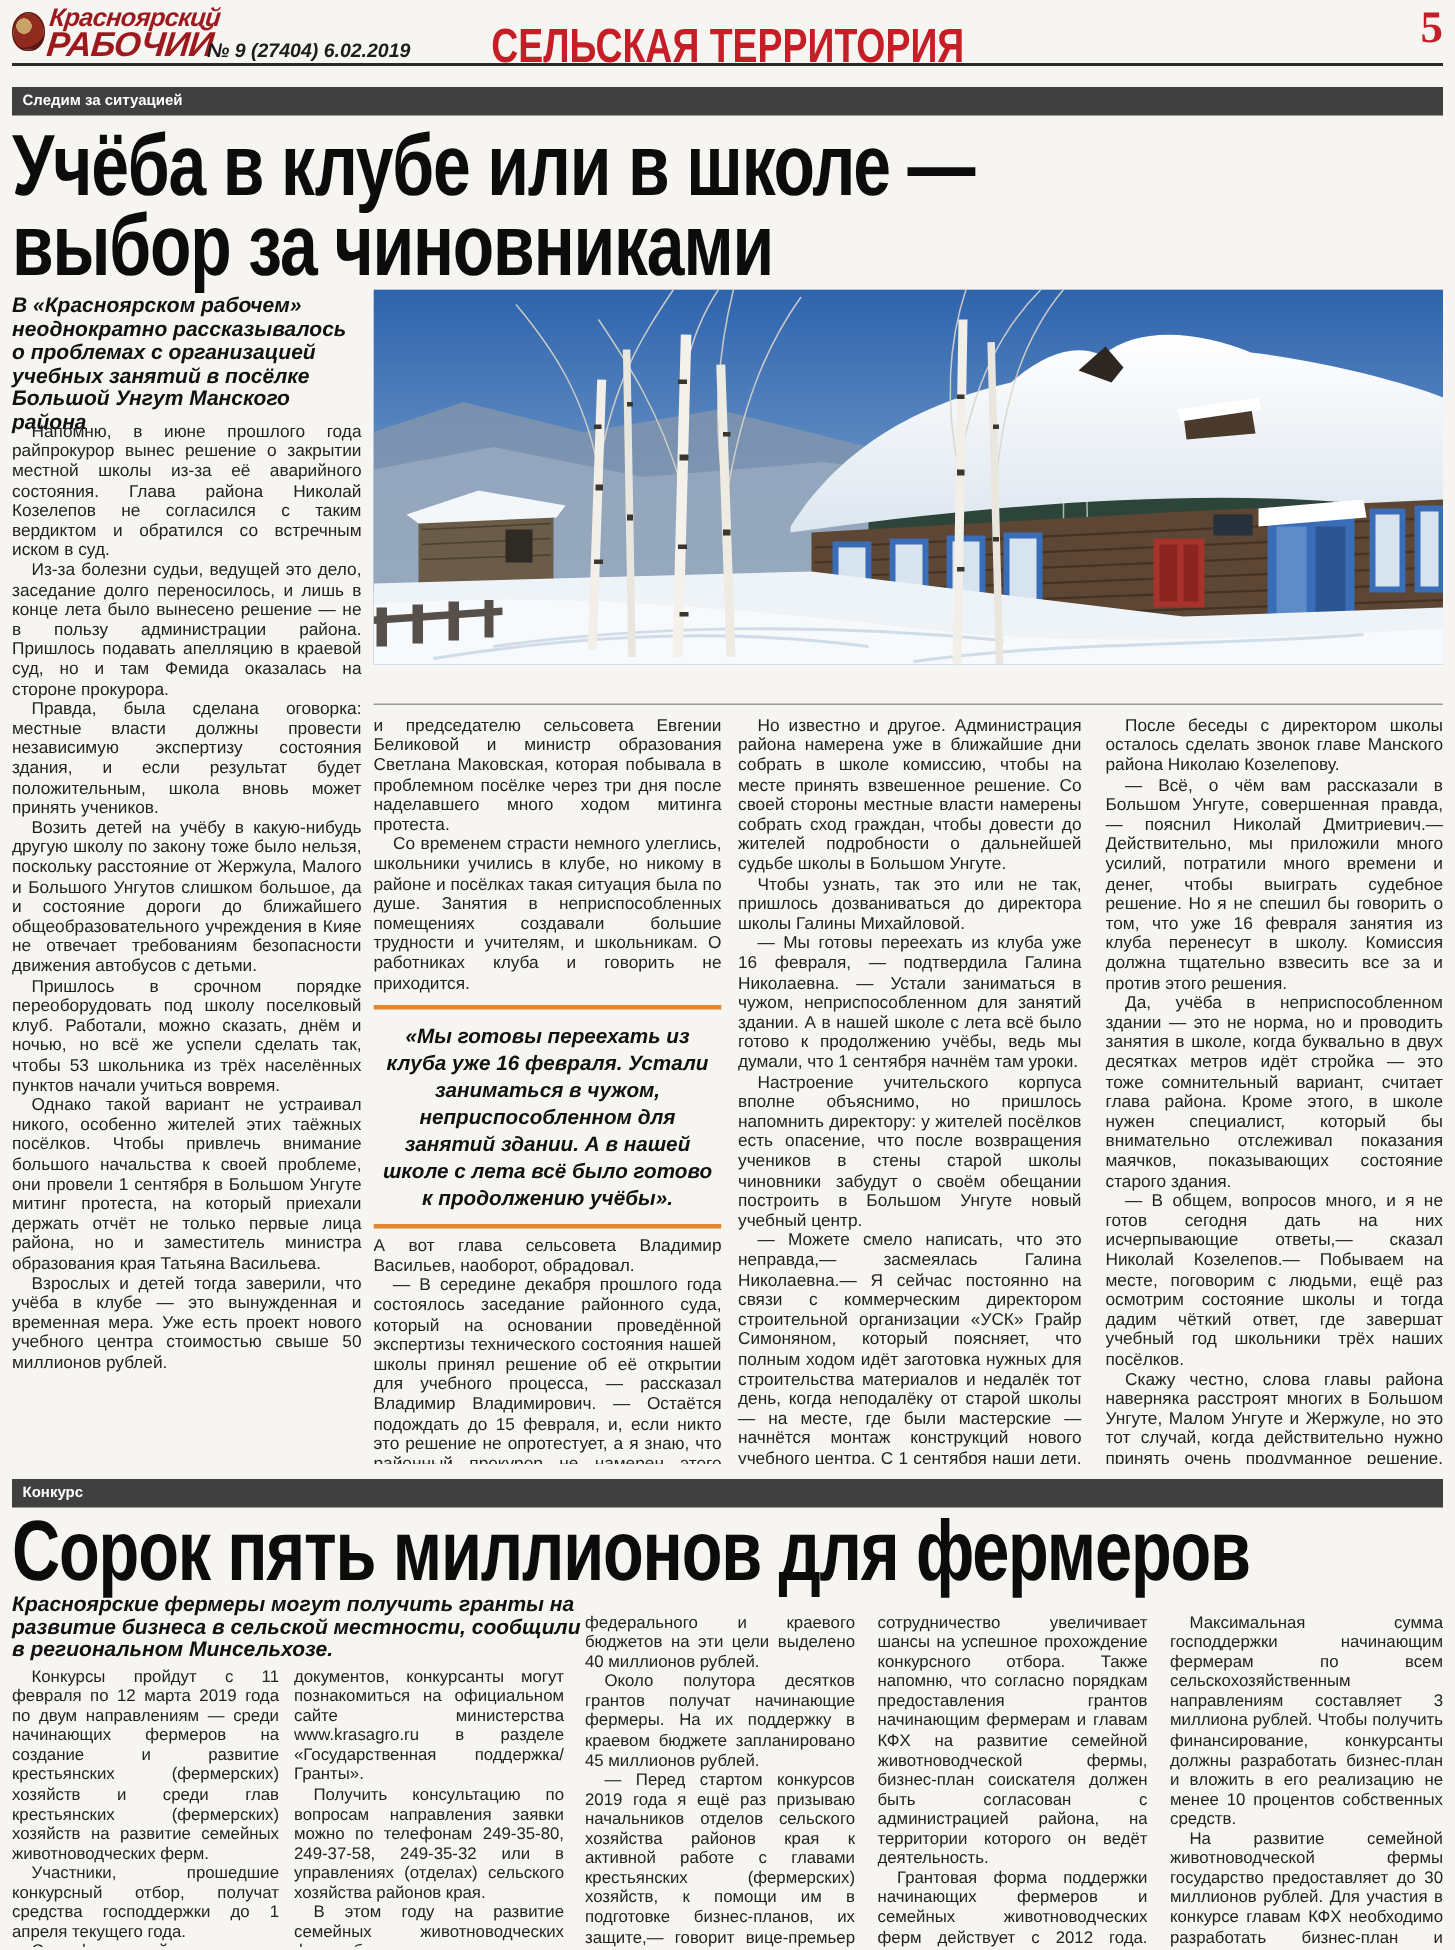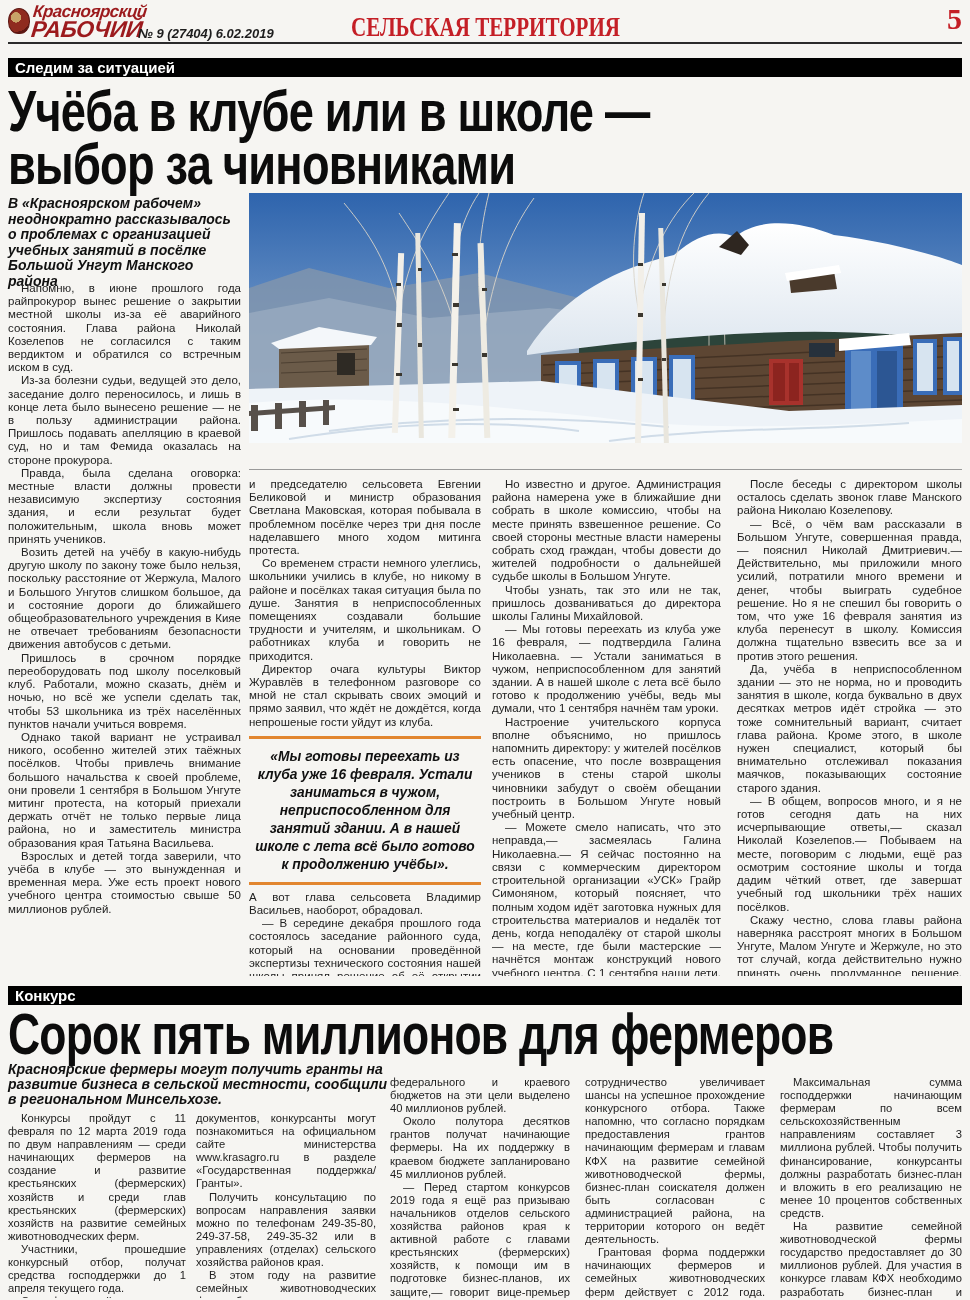--- a/index.html
+++ b/index.html
@@ -13,27 +13,27 @@
   .hdr { position:absolute; left:8px; right:8px; top:4px; height:40px; border-bottom:2px solid #2b2b2b; }
   .logo-wrap { position:absolute; left:0; top:0; display:flex; align-items:flex-start; }
   .emblem { width:22px; height:26px; margin-top:4px; margin-right:2px; border-radius:50% 50% 46% 46%;
     background:radial-gradient(circle at 35% 35%, #c8a468 0 25%, #8f2b1f 26% 70%, #5d1713 71%);
     border:1px solid #5d1713; }
   .logo-text { line-height:0.9; transform:skewX(-6deg); color:#9c1a1d; font-weight:bold; font-style:italic; }
   .logo-line1 { font-size:17px; letter-spacing:-0.5px; }
   .logo-line2 { font-size:23px; letter-spacing:-0.5px; }
   .issue { position:absolute; left:130px; top:22px; font-style:italic; font-weight:bold; font-size:13px; color:#1d1d1d; }
   .section-title { position:absolute; left:0; right:0; top:10px; text-align:center;
-    color:#c41f26; font-weight:bold; font-size:27px; letter-spacing:0; line-height:1;font-family:Liberation Serif, serif; }
+    color:#c41f26; font-weight:bold; font-size:32px; letter-spacing:0; line-height:1; }
   .section-title span { display:inline-block; transform:scaleX(0.78); white-space:nowrap; }
   .page-num { position:absolute; right:0; top:-2px; color:#c41f26; font-weight:bold; font-size:30px;
     font-family:"Liberation Serif","DejaVu Serif",serif; }
   
-  .kicker { position:absolute; left:8px; right:8px; height:19px; background:#000000; color:#fff;
-    font-weight:bold; font-size:15px; line-height:19px; padding-left:7px; }
+  .kicker { position:absolute; left:8px; right:8px; height:19px; background:#404040; color:#fff;
+    font-weight:bold; font-size:10px; line-height:19px; padding-left:7px; }
   .kicker1 { top:58px; }
   .kicker2 { top:986px; }
   
   .headline { position:absolute; left:8px; color:#0c0c0c; font-weight:bold; line-height:0.92; letter-spacing:-1px; }
   .headline span { display:inline-block; transform:scaleX(0.78); transform-origin:0 50%; white-space:nowrap; }
   .headline1 { top:84px; font-size:58px; }
   .headline2 { top:1008px; font-size:57px; }
   
   .lead { position:absolute; font-weight:bold; font-style:italic; font-size:14px; line-height:15.5px; color:#111; }
   .lead1 { left:8px; top:196px; width:233px; }
@@ -231,21 +231,20 @@
       <p>Возить детей на учёбу в какую-нибудь другую школу по закону тоже было нельзя, поскольку расстояние от Жержула, Малого и Большого Унгутов слишком большое, да и состояние дороги до ближайшего общеобразовательного учреждения в Кияе не отвечает требованиям безопасности движения автобусов с детьми.</p>
       <p>Пришлось в срочном порядке переоборудовать под школу поселковый клуб. Работали, можно сказать, днём и ночью, но всё же успели сделать так, чтобы 53 школьника из трёх населённых пунктов начали учиться вовремя.</p>
       <p>Однако такой вариант не устраивал никого, особенно жителей этих таёжных посёлков. Чтобы привлечь внимание большого начальства к своей проблеме, они провели 1 сентября в Большом Унгуте митинг протеста, на который приехали держать отчёт не только первые лица района, но и заместитель министра образования края Татьяна Васильева.</p>
       <p>Взрослых и детей тогда заверили, что учёба в клубе — это вынужденная и временная мера. Уже есть проект нового учебного центра стоимостью свыше 50 миллионов рублей.</p>
     </div>
 
   <div class="col cont a1c2">
     <div>
         <p>и председателю сельсовета Евгении Беликовой и министр образования Светлана Маковская, которая побывала в проблемном посёлке через три дня после наделавшего много ходом митинга протеста.</p>
         <p>Со временем страсти немного улеглись, школьники учились в клубе, но никому в районе и посёлках такая ситуация была по душе. Занятия в неприспособленных помещениях создавали большие трудности и учителям, и школьникам. О работниках клуба и говорить не приходится.</p>
-        <p>Директор очага культуры Виктор Журавлёв в телефонном разговоре со мной не стал скрывать своих эмоций и прямо заявил, что ждёт не дождётся, когда непрошеные гости уйдут из клуба.</p>
       </div>
     <div class="pullquote">«Мы готовы переехать из клуба уже 16 февраля. Устали заниматься в чужом, неприспособленном для занятий здании. А в нашей школе с лета всё было готово к продолжению учёбы».</div>
     <div>
         <p>А вот глава сельсовета Владимир Васильев, наоборот, обрадовал.</p>
         <p>— В середине декабря прошлого года состоялось заседание районного суда, который на основании проведённой экспертизы технического состояния нашей школы принял решение об её открытии для учебного процесса, — рассказал Владимир Владимирович. — Остаётся подождать до 15 февраля, и, если никто это решение не опротестует, а я знаю, что районный прокурор не намерен этого делать, на следующий день ребятишки с учителями могут на законных основаниях вернуться из клуба в родную школу.</p>
       </div>
   </div>
 
   <div class="col a1c3">
       <p>Но известно и другое. Администрация района намерена уже в ближайшие дни собрать в школе комиссию, чтобы на месте принять взвешенное решение. Со своей стороны местные власти намерены собрать сход граждан, чтобы довести до жителей подробности о дальнейшей судьбе школы в Большом Унгуте.</p>

